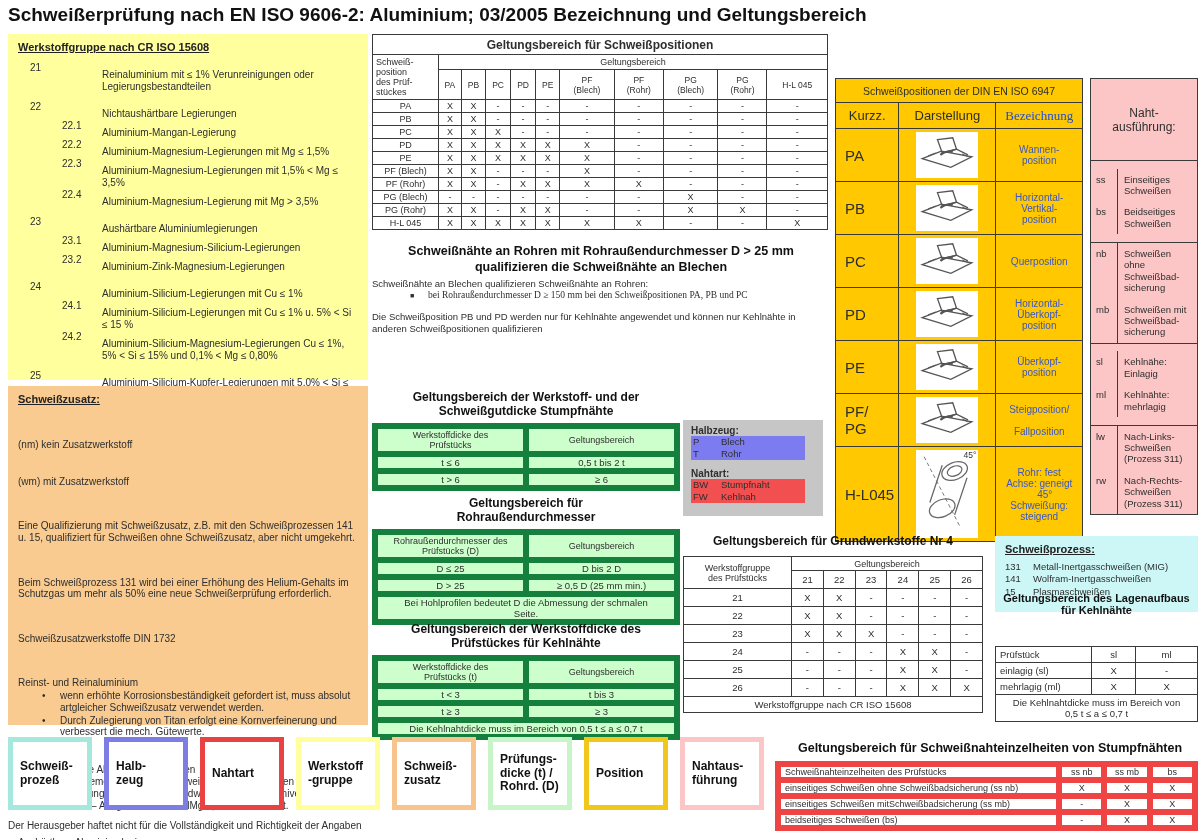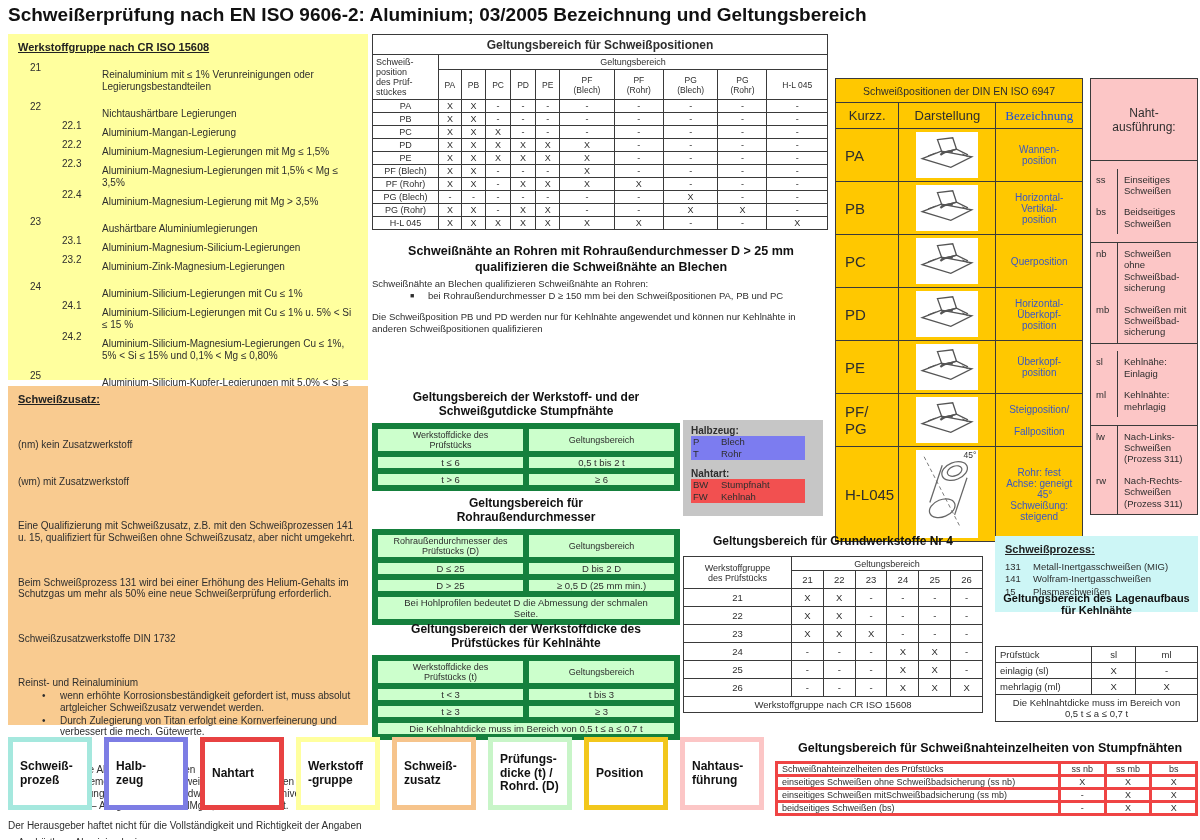--- a/index.html
+++ b/index.html
@@ -35,21 +35,21 @@
   .pt-title { font-size:12px; font-weight:bold; height:20px; }
   .pt-rowhead { font-size:9px; font-weight:normal; text-align:left; padding:2px 3px; width:66px; vertical-align:top; }
   .pt-group { font-size:9px; font-weight:normal; height:14px; }
   .pt-colhead { font-size:8.5px; font-weight:normal; white-space:pre-line; text-align:center; height:28px; }
   .pt-rlabel { font-size:9px; font-weight:normal; text-align:center; height:13px; }
   .pt-cell { font-size:9px; text-align:center; height:13px; }
 
   
   .rohre-box { left:372px; top:244px; width:458px; font-size:9.5px; line-height:1.25; }
   .rohre-head { font-size:12.5px; font-weight:bold; text-align:center; white-space:pre-line; margin-bottom:3px; color:#111; }
-  .rb-bullet { display:flex; padding-left:38px; }
+  .rb-bullet { display:flex; padding-left:38px;font-family:Liberation Serif, serif; }
   .rb-bullet .sq { width:18px; flex:none; font-size:7px; padding-top:2px; }
   .rb-outro { margin-top:9px; }
 
   
   .green-title { width:308px; font-size:12px; font-weight:bold; text-align:center; white-space:pre-line; color:#111; }
   .green-table { width:308px; background:#ccffcc; }
   .green-table th, .green-table td { border:6px solid #15803d; }
   .green-table th { font-size:9px; font-weight:normal; white-space:pre-line; padding:1px 2px; }
   .green-table td { font-size:9.5px; text-align:center; height:13px; }
   .green-table .note { font-size:9.5px; text-align:center; white-space:pre-line; }
@@ -109,21 +109,21 @@
   .lt-cell { text-align:center; }
   .lt-note { text-align:center; white-space:pre-line; padding:2px; }
 
   
   .flow-row { left:8px; top:737px; display:flex; gap:12px; }
   .flow-box { width:84px; height:73px; background:#fff; border:5px solid #999; display:flex; align-items:center; padding-left:7px; font-size:12px; font-weight:bold; white-space:pre-line; line-height:1.15; color:#111; }
 
   
   .det-title { left:780px; top:741px; width:420px; font-size:12.5px; font-weight:bold; text-align:center; color:#111; }
   .det-table { left:775px; top:761px; width:423px; }
-  .det-table th, .det-table td { border:3px solid #ef4444; font-size:9px; font-weight:normal; height:13px; }
+  .det-table th, .det-table td { border:6px solid #ef4444; font-size:9px; font-weight:normal; height:13px; }
   .dt-lhead, .dt-label { text-align:left; padding-left:4px; width:285px; }
   .dt-cell, .dt-colhead { text-align:center; width:46px; }
 
   .footer-note { left:8px; top:820px; font-size:10px; }
 </style>
 </head>
 <body>
 
 <div class="page">
 

